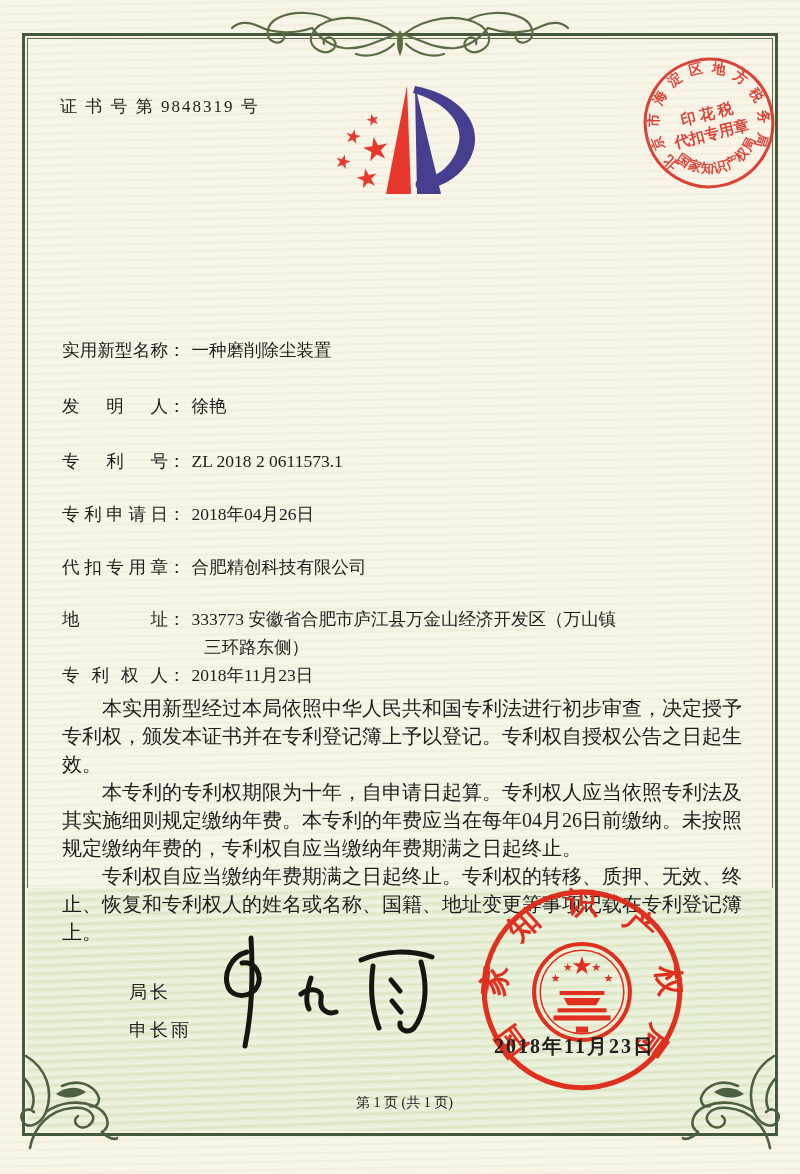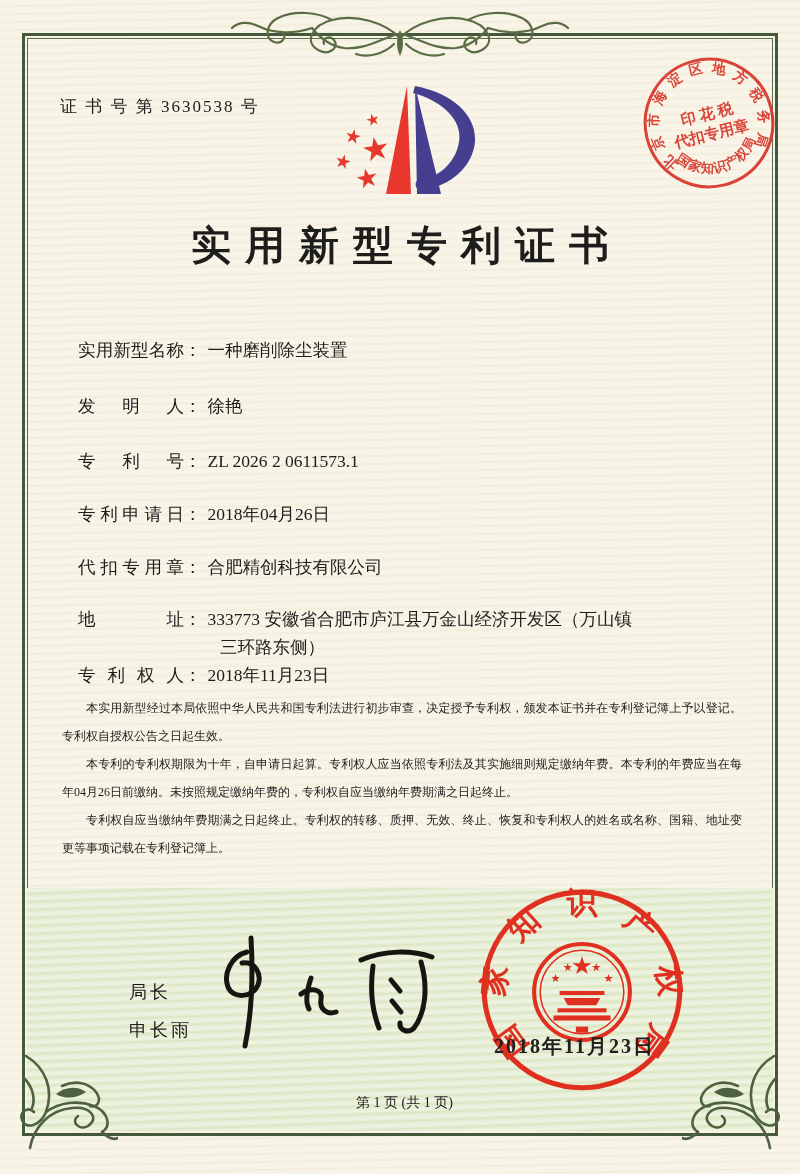--- a/index.html
+++ b/index.html
@@ -20,27 +20,27 @@
   
   .green-zone{position:absolute;left:27px;right:27px;top:888px;bottom:43px;
     background:repeating-linear-gradient(178deg,#e9efd8 0px,#eff4e2 3px,#dbe6c3 6px,#e9efd8 8px);
   }
   .cert-no{position:absolute;left:60px;top:95px;font-size:17px;letter-spacing:2px;}
   .logo{position:absolute;left:320px;top:80px;width:160px;height:128px;}
   .tax-stamp{position:absolute;left:628px;top:42px;width:162px;height:162px;opacity:.92;}
   .title{position:absolute;left:0;right:0;top:218px;text-align:center;
     font-size:40px;font-weight:bold;letter-spacing:14px;padding-left:14px;}
   .fields{position:absolute;left:62px;right:58px;top:336px;font-size:17.5px;}
-  .frow{position:absolute;left:16px;right:0;white-space:nowrap;}
+  .frow{position:absolute;left:0;right:0;white-space:nowrap;}
   .flabel{display:inline-block;width:106px;text-align:justify;text-align-last:justify;vertical-align:bottom;}
   .fval{margin-left:6px;}
   .addr2{position:absolute;left:127px;top:28px;margin-left:15px;}
   .label2wrap{position:absolute;left:393px;top:0;}
   .paras{position:absolute;left:62px;width:680px;top:694px;
-    font-size:12px;line-height:28px;text-align:justify;}
+    font-size:20px;line-height:28px;text-align:justify;}
   .paras p{margin:0;text-indent:2em;}
   .signer{position:absolute;left:85px;top:973px;font-size:18px;letter-spacing:3px;line-height:38px;margin-left:44px;}
   .signature{position:absolute;left:195px;top:930px;width:250px;height:125px;}
   .seal{position:absolute;left:468px;top:886px;width:228px;height:214px;opacity:.95;}
   .seal-date{position:absolute;left:494px;top:1033px;font-size:20px;letter-spacing:2px;color:#23211f;font-weight:bold;}
   .footer{position:absolute;left:0;right:0;top:1094px;text-align:center;font-size:14px;padding-left:9px;}
   .ornament-top{position:absolute;left:230px;top:4px;width:340px;height:60px;}
   .corner{position:absolute;width:102px;height:112px;}
   .corner.bl{left:16px;top:1042px;}
   .corner.br{right:16px;top:1042px;transform:scaleX(-1);}
@@ -86,21 +86,21 @@
       <path d="M10,14 C30,26 38,48 30,70 C24,84 10,88 6,78 C3,70 12,64 18,70"></path>
       <path d="M14,106 C18,84 34,68 56,66 C74,64 84,76 72,84 C64,89 54,80 62,74"></path>
       <path d="M30,70 C44,60 62,58 78,64 C92,70 96,84 86,90"></path>
       <path d="M46,44 C58,38 72,40 80,50 C86,58 82,66 74,64"></path>
       <path d="M8,36 C16,44 20,56 16,66"></path>
       <path d="M86,90 C92,96 98,98 102,96"></path>
     </g>
     <path d="M40,52 C50,44 62,44 70,50 C62,56 50,58 40,52 Z" fill="#4d6140"></path>
   </svg>
 
-  <div class="cert-no">证 书 号 第 3630538 号</div>
+  <div class="cert-no">证 书 号 第 9848319 号</div>
 
   <svg class="logo" viewBox="0 0 160 128">
     <polygon points="87,6 66,114 91,114" fill="#e8372c"></polygon>
     <polygon points="95,6 97,114 121,114" fill="#463e8f"></polygon>
     <path d="M95,6 C147,16 168,52 147,84 C134,103 111,111 97,108 C95,107 95,101 98,100 C117,98 135,85 139,62 C143,38 119,20 93,13 Z" fill="#463e8f"></path>
     <g fill="#e8372c" text-anchor="middle">
       <text x="53" y="45" font-size="16" transform="rotate(-15 53 40)">★</text>
       <text x="33" y="63" font-size="19" transform="rotate(12 33 57)">★</text>
       <text x="56" y="80" font-size="32" transform="rotate(-10 56 70)">★</text>
       <text x="23" y="88" font-size="19" transform="rotate(14 23 82)">★</text>
@@ -127,31 +127,30 @@
         <text x="43.58590355160769" y="112.78739971158407" transform="rotate(48 43.58590355160769 112.78739971158407)" text-anchor="middle" font-size="13" fill="#d8352a" font-weight="bold">国</text>
         <text x="54.03395605257296" y="121.55435671166488" transform="rotate(32 54.03395605257296 121.55435671166488)" text-anchor="middle" font-size="13" fill="#d8352a" font-weight="bold">家</text>
         <text x="66.49376956496705" y="127.10182310097763" transform="rotate(16 66.49376956496705 127.10182310097763)" text-anchor="middle" font-size="13" fill="#d8352a" font-weight="bold">知</text>
         <text x="80" y="129" transform="rotate(0 80 129)" text-anchor="middle" font-size="13" fill="#d8352a" font-weight="bold">识</text>
         <text x="93.50623043503299" y="127.10182310097761" transform="rotate(-16 93.50623043503299 127.10182310097761)" text-anchor="middle" font-size="13" fill="#d8352a" font-weight="bold">产</text>
         <text x="105.96604394742704" y="121.55435671166487" transform="rotate(-32 105.96604394742704 121.55435671166487)" text-anchor="middle" font-size="13" fill="#d8352a" font-weight="bold">权</text>
         <text x="116.41409644839231" y="112.78739971158404" transform="rotate(-48 116.41409644839231 112.78739971158404)" text-anchor="middle" font-size="13" fill="#d8352a" font-weight="bold">局</text>
       </g>
   </svg>
 
-  <div class="title">实用新型专利证书</div>
 
   <div class="fields">
     <div class="frow" style="top:2px">
       <span class="flabel">实用新型名称</span><span>：</span><span class="fval">一种磨削除尘装置</span>
     </div>
     <div class="frow" style="top:58px">
       <span class="flabel">发明人</span><span>：</span><span class="fval">徐艳</span>
     </div>
     <div class="frow" style="top:113px">
-      <span class="flabel">专利号</span><span>：</span><span class="fval">ZL 2026 2 0611573.1</span>
+      <span class="flabel">专利号</span><span>：</span><span class="fval">ZL 2018 2 0611573.1</span>
     </div>
     <div class="frow" style="top:166px">
       <span class="flabel">专利申请日</span><span>：</span><span class="fval">2018年04月26日</span>
     </div>
     <div class="frow" style="top:219px">
       <span class="flabel">代扣专用章</span><span>：</span><span class="fval">合肥精创科技有限公司</span>
     </div>
     <div class="frow" style="top:271px">
       <span class="flabel">地址</span><span>：</span><span class="fval">333773 安徽省合肥市庐江县万金山经济开发区（万山镇</span>
       <span class="addr2">三环路东侧）</span>

